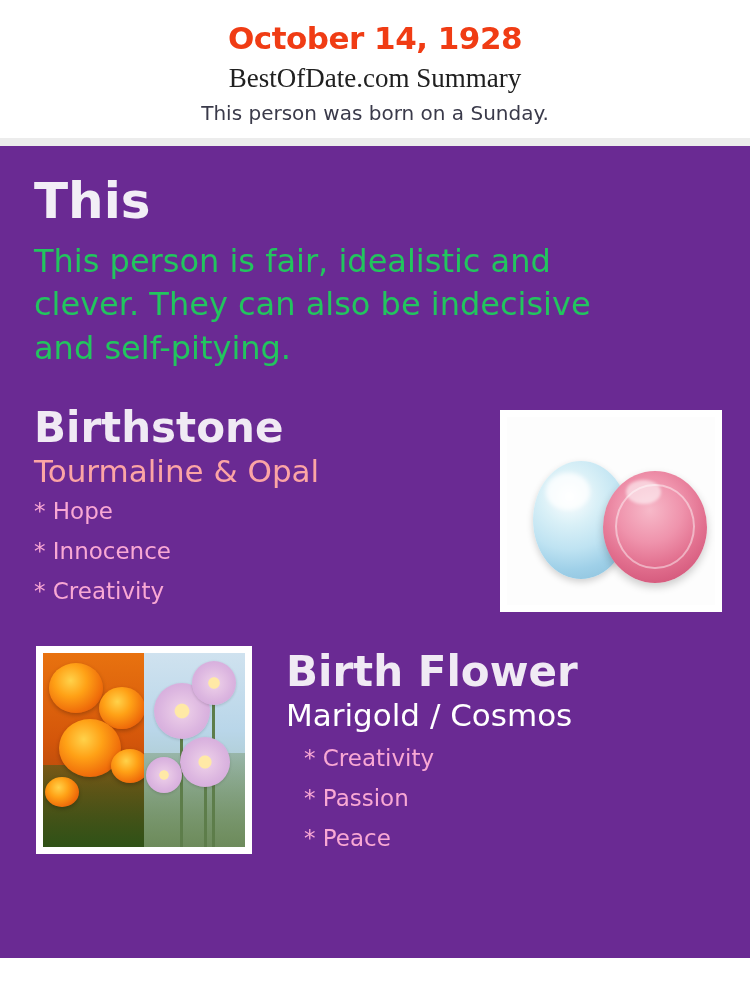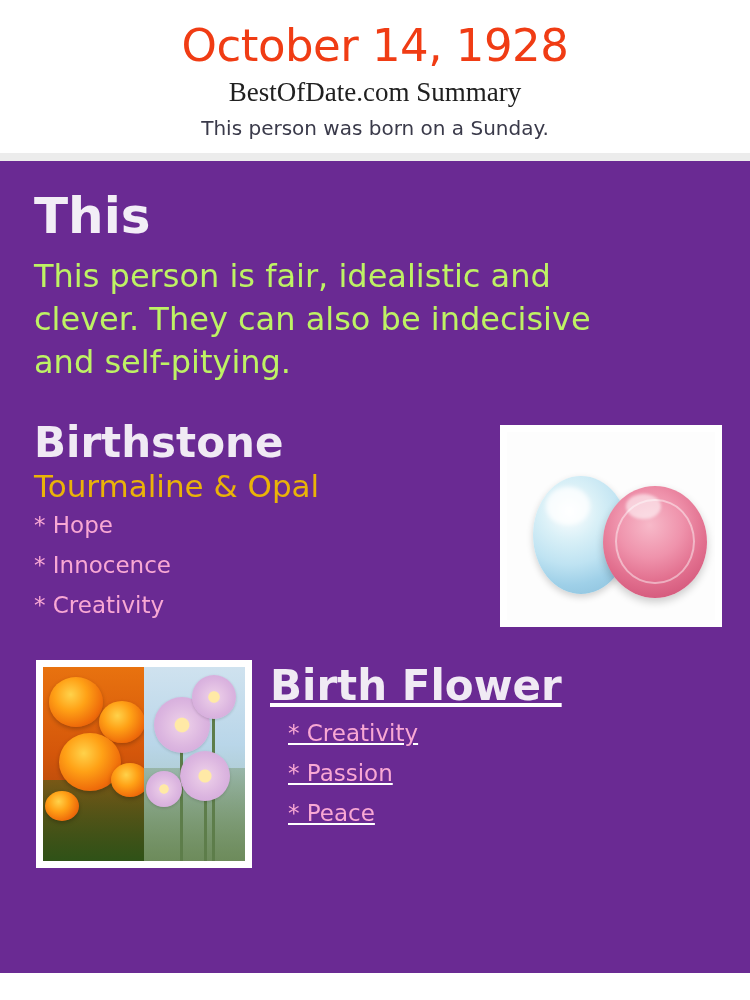--- a/index.html
+++ b/index.html
@@ -23,22 +23,22 @@
 
   
   .header {
     background: #ffffff;
     padding: 22px 20px 14px 20px;
     text-align: center;
     box-sizing: border-box;
   }
   .header-date {
     color: #f03c14;
-    font-size: 45px;
-    font-weight: normal;
+    font-size: 31px;
+    font-weight: bold;
     line-height: 1.05;
     letter-spacing: -0.5px;
   }
   .header-subtitle {
     color: #202020;
     font-size: 27px;
     font-weight: normal;
     margin-top: 9px;
     line-height: 1.1;
     font-family: Liberation Serif, serif;
@@ -73,21 +73,21 @@
   .sign-name {
     font-size: 50px;
     font-weight: bold;
     color: #f2eef6;
     line-height: 1.0;
     margin-bottom: 14px;
   }
   .sign-desc {
     font-size: 32px;
     line-height: 1.35;
-    color: #bef264;
+    color: #22c55e;
     max-width: 600px;
   }
 
   
   .stone-section {
     display: flex;
     align-items: flex-start;
     margin-top: 36px;
     padding: 0 28px 0 34px;
   }
@@ -95,21 +95,21 @@
     flex: 1 1 auto;
   }
   .stone-title {
     font-size: 42px;
     font-weight: bold;
     color: #f0eaf4;
     line-height: 1.05;
   }
   .stone-sub {
     font-size: 31px;
-    color: #eab308;
+    color: #fca5a5;
     margin-top: 4px;
     line-height: 1.15;
   }
   .trait-list {
     margin: 10px 0 0 0;
     padding: 0;
     list-style: none;
   }
   .trait-list li {
     font-size: 23px;
@@ -263,23 +263,22 @@
     position: absolute;
     width: 3px;
     background: #5d7d4a;
   }
   .s1 { left: 36px; top: 80px; height: 120px; }
   .s2 { left: 68px; top: 48px; height: 150px; }
   .s3 { left: 60px; top: 128px; height: 80px; }
 
   .flower-text {
     flex: 1 1 auto;
-    padding-left: 18px;
+    padding-left: 34px;
     padding-top: 4px;
-    text-decoration: underline;
   }
   .flower-title {
     font-size: 42px;
     font-weight: bold;
     color: #f0eaf4;
     line-height: 1.05;
   }
   .flower-sub {
     font-size: 31px;
     color: #ffffff;
@@ -347,20 +346,21 @@
             <div class="stem s3"></div>
             <div class="petal-flower f1"></div>
             <div class="petal-flower f2"></div>
             <div class="petal-flower f3"></div>
             <div class="petal-flower f4"></div>
           </div>
         </div>
       </div>
       <div class="flower-text">
         <div class="flower-title">Birth Flower</div>
+        <div class="flower-sub">Marigold / Cosmos</div>
         <ul class="trait-list">
           <li>* Creativity</li>
           <li>* Passion</li>
           <li>* Peace</li>
         </ul>
       </div>
     </div>
 
   </div>
 </div>

